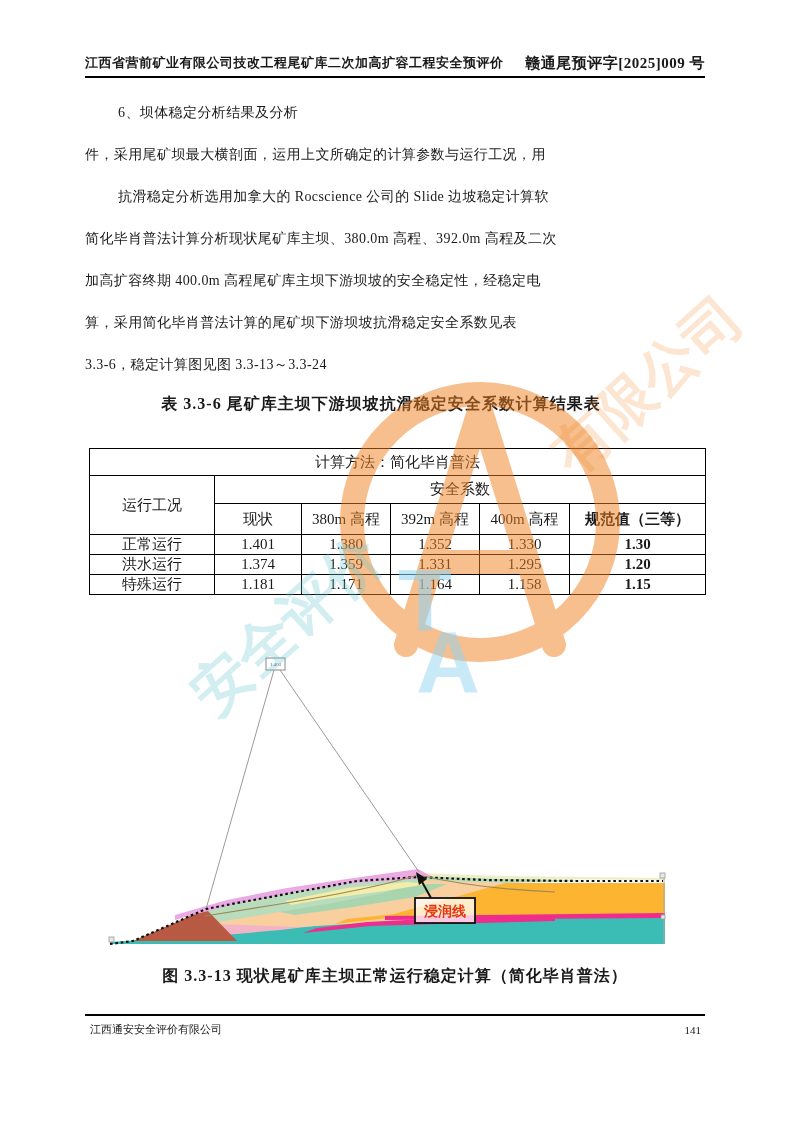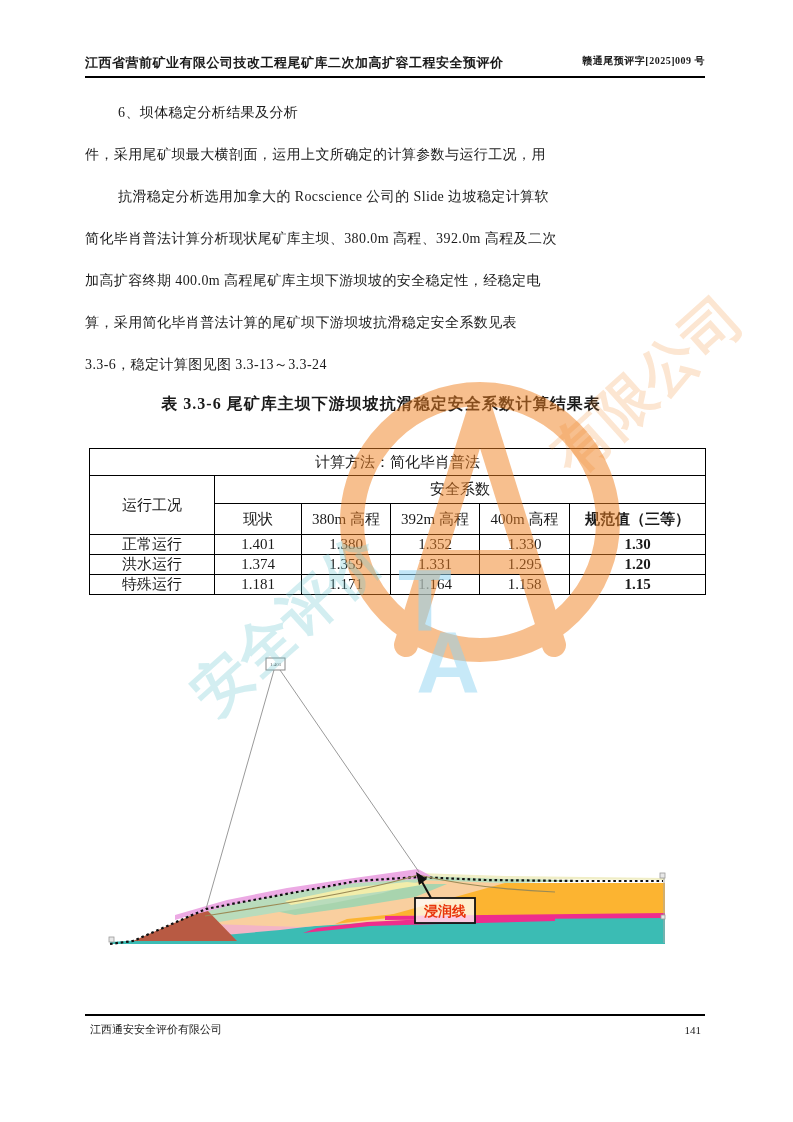--- a/index.html
+++ b/index.html
@@ -1,20 +1,20 @@
 <!DOCTYPE html>
 <html><head>
 <meta charset="utf-8">
 <style>
   html,body{margin:0;padding:0;background:#888;}
   .page{position:relative;width:793px;height:1122px;background:#ffffff;margin:0 auto;
         font-family:"Liberation Serif","DejaVu Serif",serif;color:#1a1a1a;overflow:hidden;}
   
   .hdr-left{position:absolute;left:85px;top:54px;font-size:13px;font-weight:bold;letter-spacing:.5px;}
-  .hdr-right{position:absolute;right:88px;top:54px;font-size:10px;font-weight:bold;letter-spacing:.5px;}
+  .hdr-right{position:absolute;right:88px;top:54px;font-size:15px;font-weight:bold;letter-spacing:.5px;}
   .hdr-rule{position:absolute;left:85px;top:76px;width:620px;border-top:2px solid #000;}
   
   .body-block{position:absolute;left:85px;top:92px;width:624px;font-size:14px;}
   .bline{height:42px;line-height:42px;white-space:nowrap;letter-spacing:.4px;}
   .bline.indent{padding-left:33px;}
   
   .tbl-caption{position:absolute;left:71px;top:394px;width:620px;text-align:center;
                font-size:16px;font-weight:bold;letter-spacing:1px;}
   table.res{position:absolute;left:89px;top:448px;border-collapse:collapse;table-layout:fixed;
             font-size:15px;}
@@ -155,20 +155,21 @@
 
       <rect x="330" y="266" width="60" height="25" fill="#ffffff" fill-opacity="0.75" stroke="#111111" stroke-width="1.8"></rect>
       <text x="360" y="284" font-size="14" text-anchor="middle" font-weight="bold" fill="#e8340c">浸润线</text>
 
       <rect x="24" y="305" width="5" height="5" fill="#e8e8e8" stroke="#999999" stroke-width="0.8"></rect>
       <rect x="575" y="241" width="5" height="5" fill="#e8e8e8" stroke="#999999" stroke-width="0.8"></rect>
       <rect x="576" y="283" width="4" height="4" fill="#e8e8e8" stroke="#999999" stroke-width="0.8"></rect>
     </svg>
   </div>
 
+  <div class="fig-caption">图 3.3-13    现状尾矿库主坝正常运行稳定计算（简化毕肖普法）</div>
 
   <div class="ftr-rule"></div>
   <div class="ftr-left">江西通安安全评价有限公司</div>
   <div class="ftr-page">141</div>
 
   <svg class="wm" width="793" height="1122" viewBox="0 0 793 1122">
     <g opacity="0.5">
       <circle cx="480" cy="522" r="128" fill="none" stroke="#f08020" stroke-width="24"></circle>
       <path d="M480,408 L406,645 M480,408 L554,645 M436,562 L524,562" stroke="#f08020" stroke-width="24" fill="none" stroke-linecap="round"></path>
     </g>

